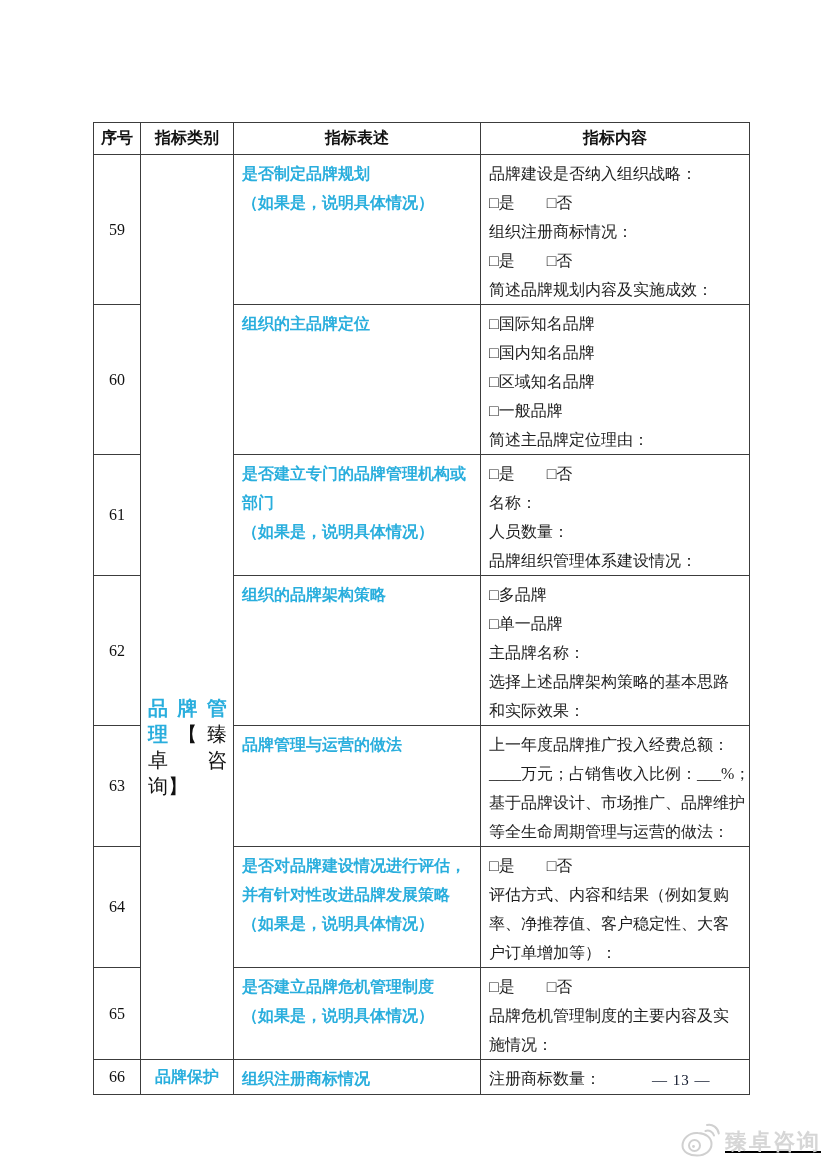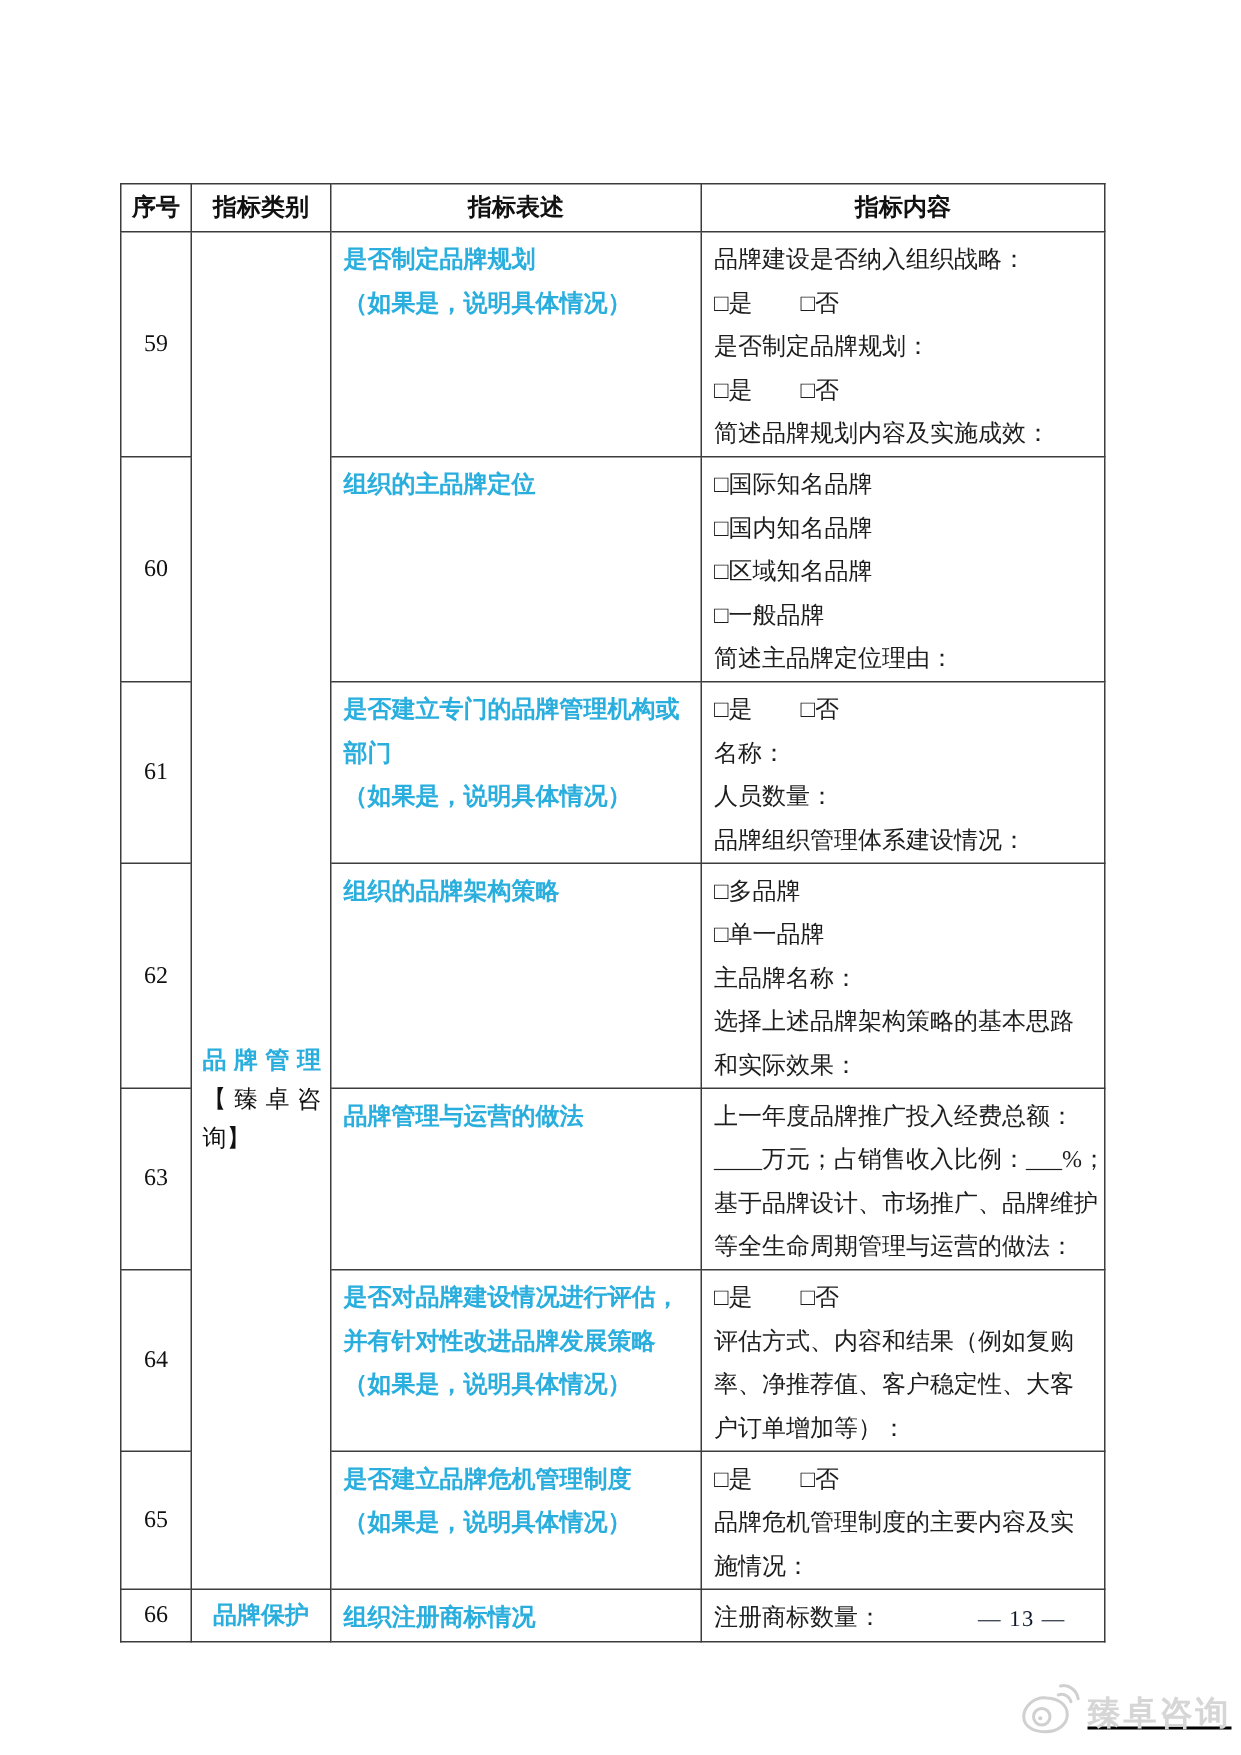--- a/index.html
+++ b/index.html
@@ -9,21 +9,21 @@
     --wm:#d6d6d6;
   }
   html,body{margin:0;padding:0;}
   body{
     width:827px;height:1170px;position:relative;background:#ffffff;
     font-family:"Liberation Serif","DejaVu Serif",serif;
     overflow:hidden;
   }
   .page{position:absolute;inset:0;}
   table.tbl{
-    position:absolute;left:80px;top:122px;width:656px;
+    position:absolute;left:93px;top:122px;width:656px;
     border-collapse:collapse;table-layout:fixed;border-radius:29px;
   }
   .tbl td,.tbl th{
     border:1.5px solid var(--border);
     overflow:hidden;
   }
   thead tr{height:32px;}
   thead th{
     font-family:"Liberation Sans","DejaVu Sans",sans-serif;
     font-weight:bold;font-size:16px;color:#111;
@@ -44,21 +44,21 @@
     white-space:nowrap;
   }
   .c-cont{
     vertical-align:top;padding:4px 8px 0 8px;margin-top:40px;
   }
   .c-cont .line{
     font-size:16px;color:var(--ink);line-height:29px;white-space:nowrap;
   }
   .cat-merged{
     vertical-align:top;padding:540px 6px 0 7px;
-    line-height:26px;font-size:16px;
+    line-height:26px;font-size:20px;
     text-align:justify;text-justify:inter-character;
   }
   .cat-cyan{
     font-family:"Liberation Sans","DejaVu Sans",sans-serif;
     font-weight:bold;color:var(--cyan);
   }
   .cat-suffix{color:#111;}
   .cat-single{
     text-align:center;vertical-align:middle;
     font-family:Liberation Sans, sans-serif;
@@ -102,21 +102,21 @@
       <tr class="r r0">
         <td class="c-no">59</td>
         <td class="cat-merged" rowspan="7"><span class="cat-cyan">品牌管理</span><span class="cat-suffix">【臻卓咨询】</span></td>
         <td class="c-stmt">
           <div class="line">是否制定品牌规划</div>
           <div class="line">（如果是，说明具体情况）</div>
         </td>
         <td class="c-cont">
           <div class="line">品牌建设是否纳入组织战略：</div>
           <div class="line">□是　　□否</div>
-          <div class="line">是否制定品牌规划：</div>
+          <div class="line">组织注册商标情况：</div>
           <div class="line">□是　　□否</div>
           <div class="line">简述品牌规划内容及实施成效：</div>
         </td>
       </tr>
 
       <tr class="r r1">
         <td class="c-no">60</td>
         <td class="c-stmt">
           <div class="line">组织的主品牌定位</div>
         </td>

